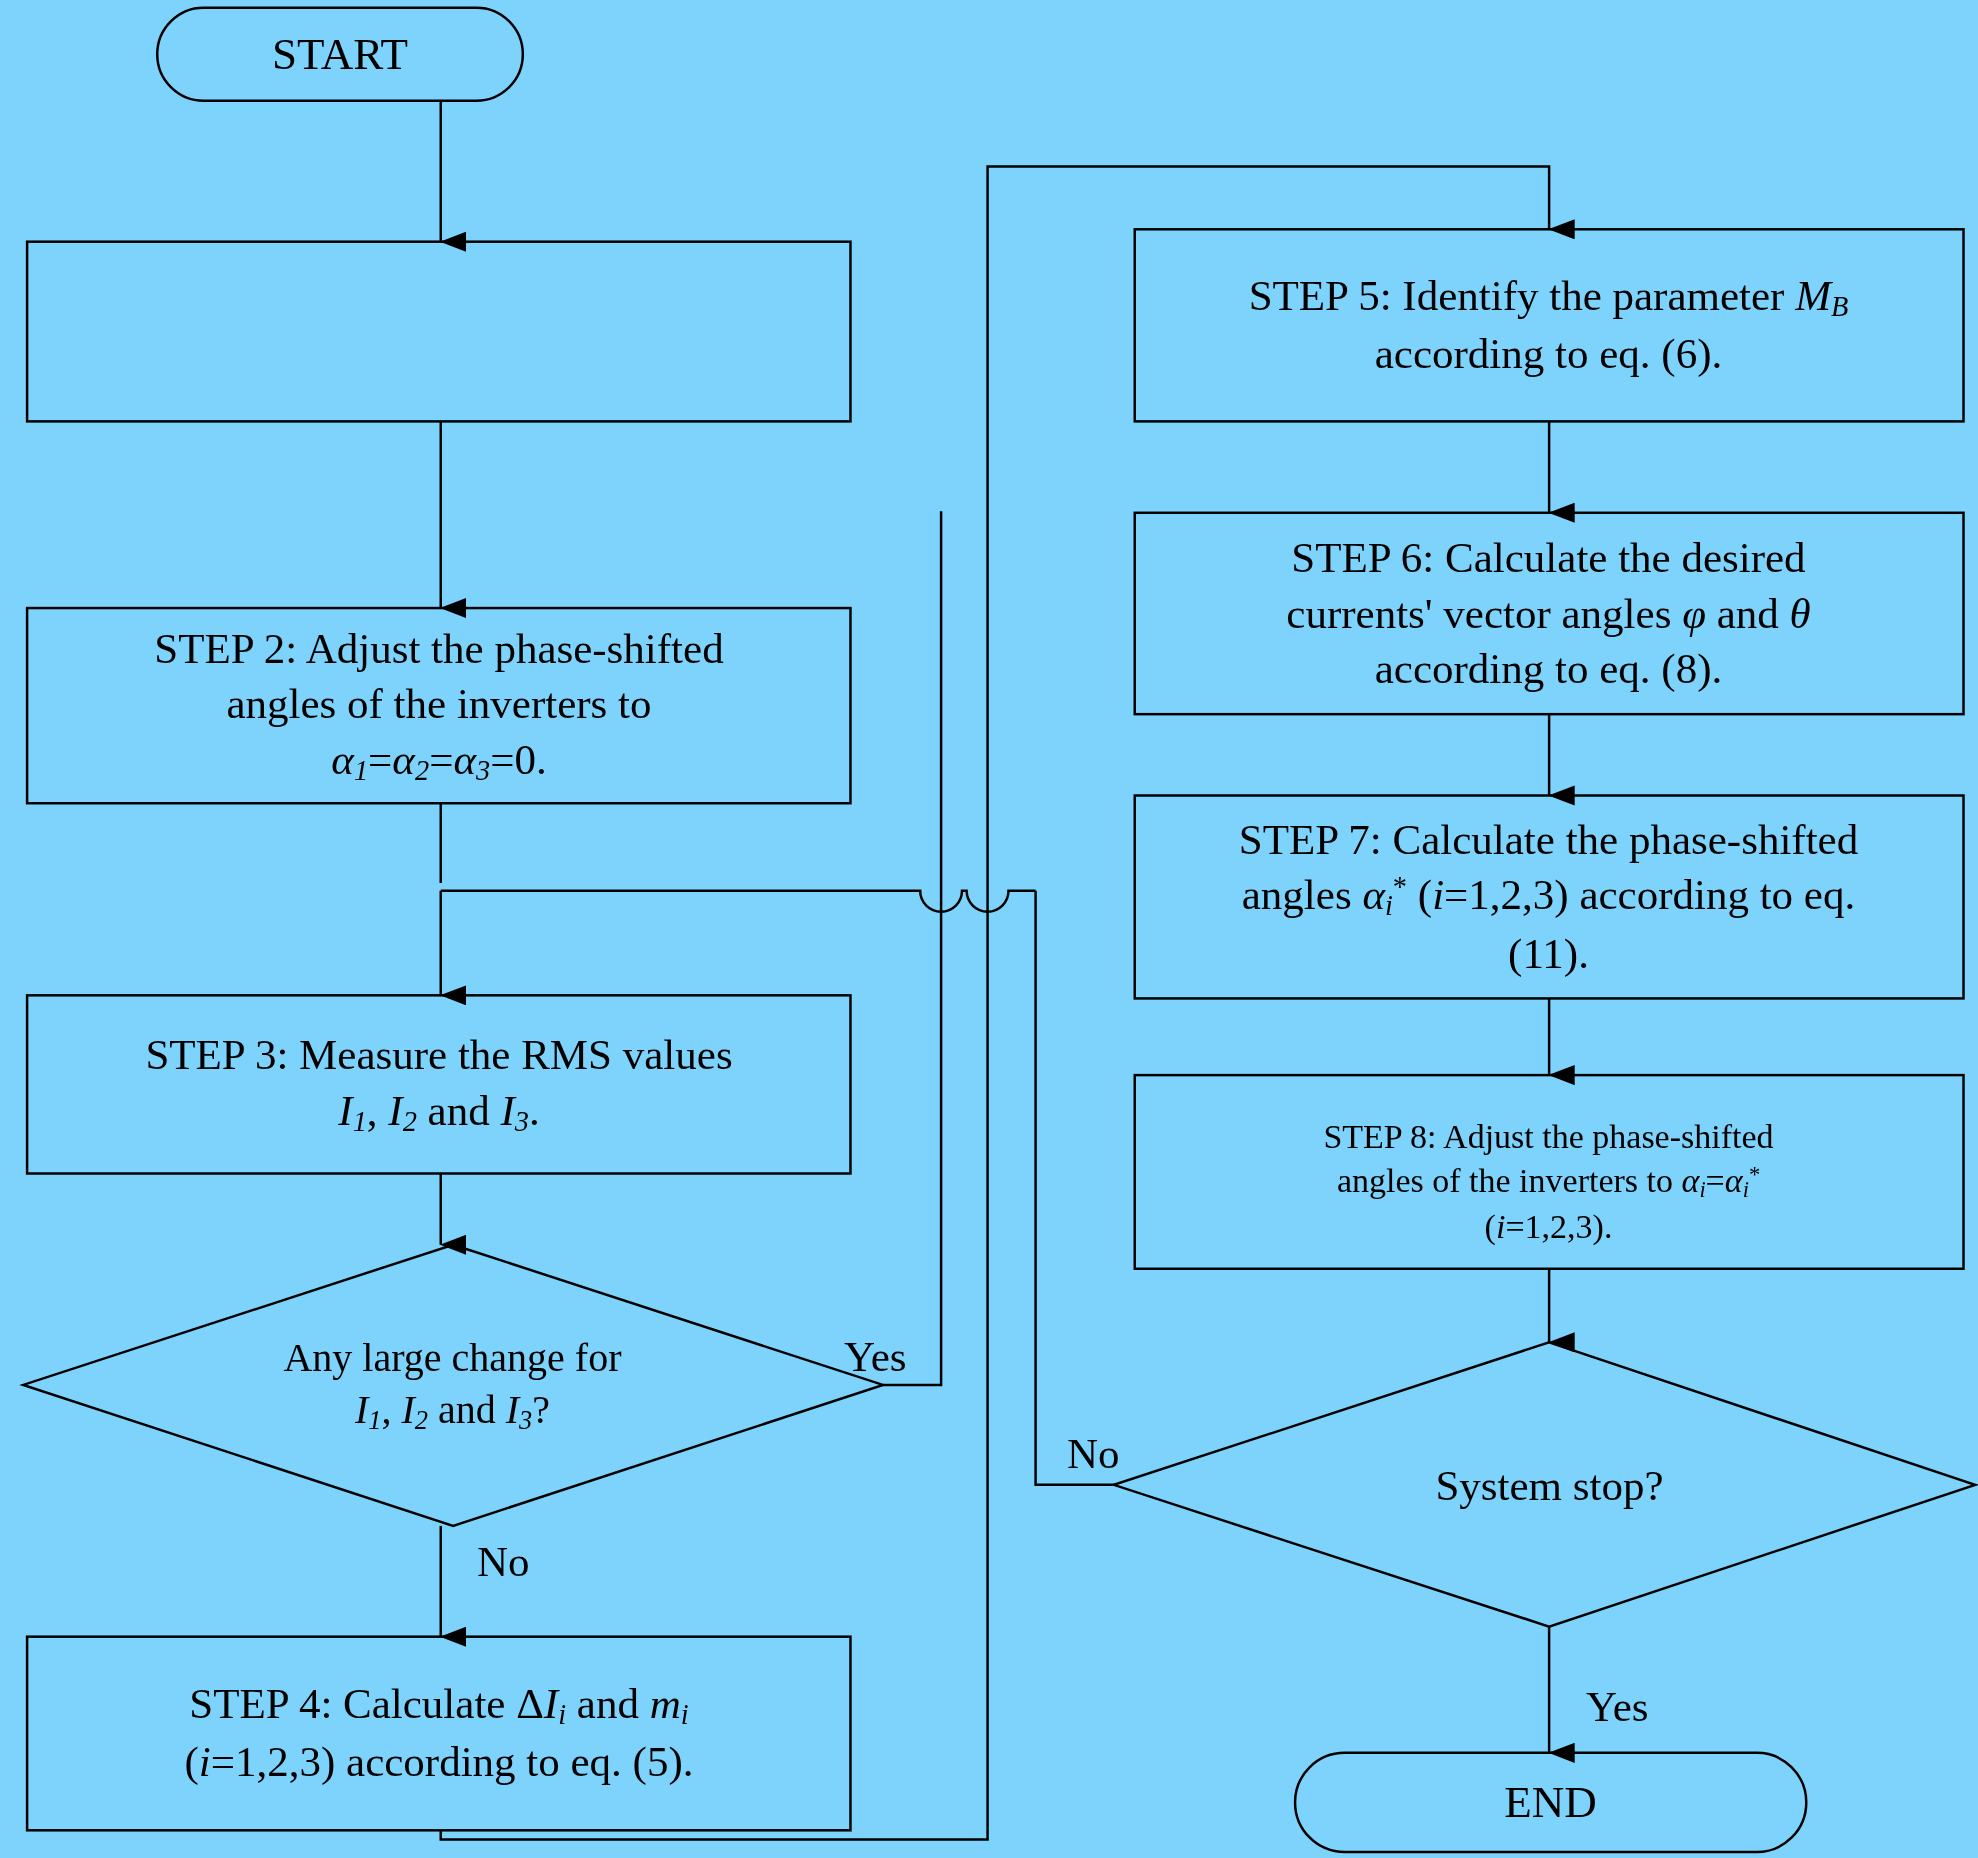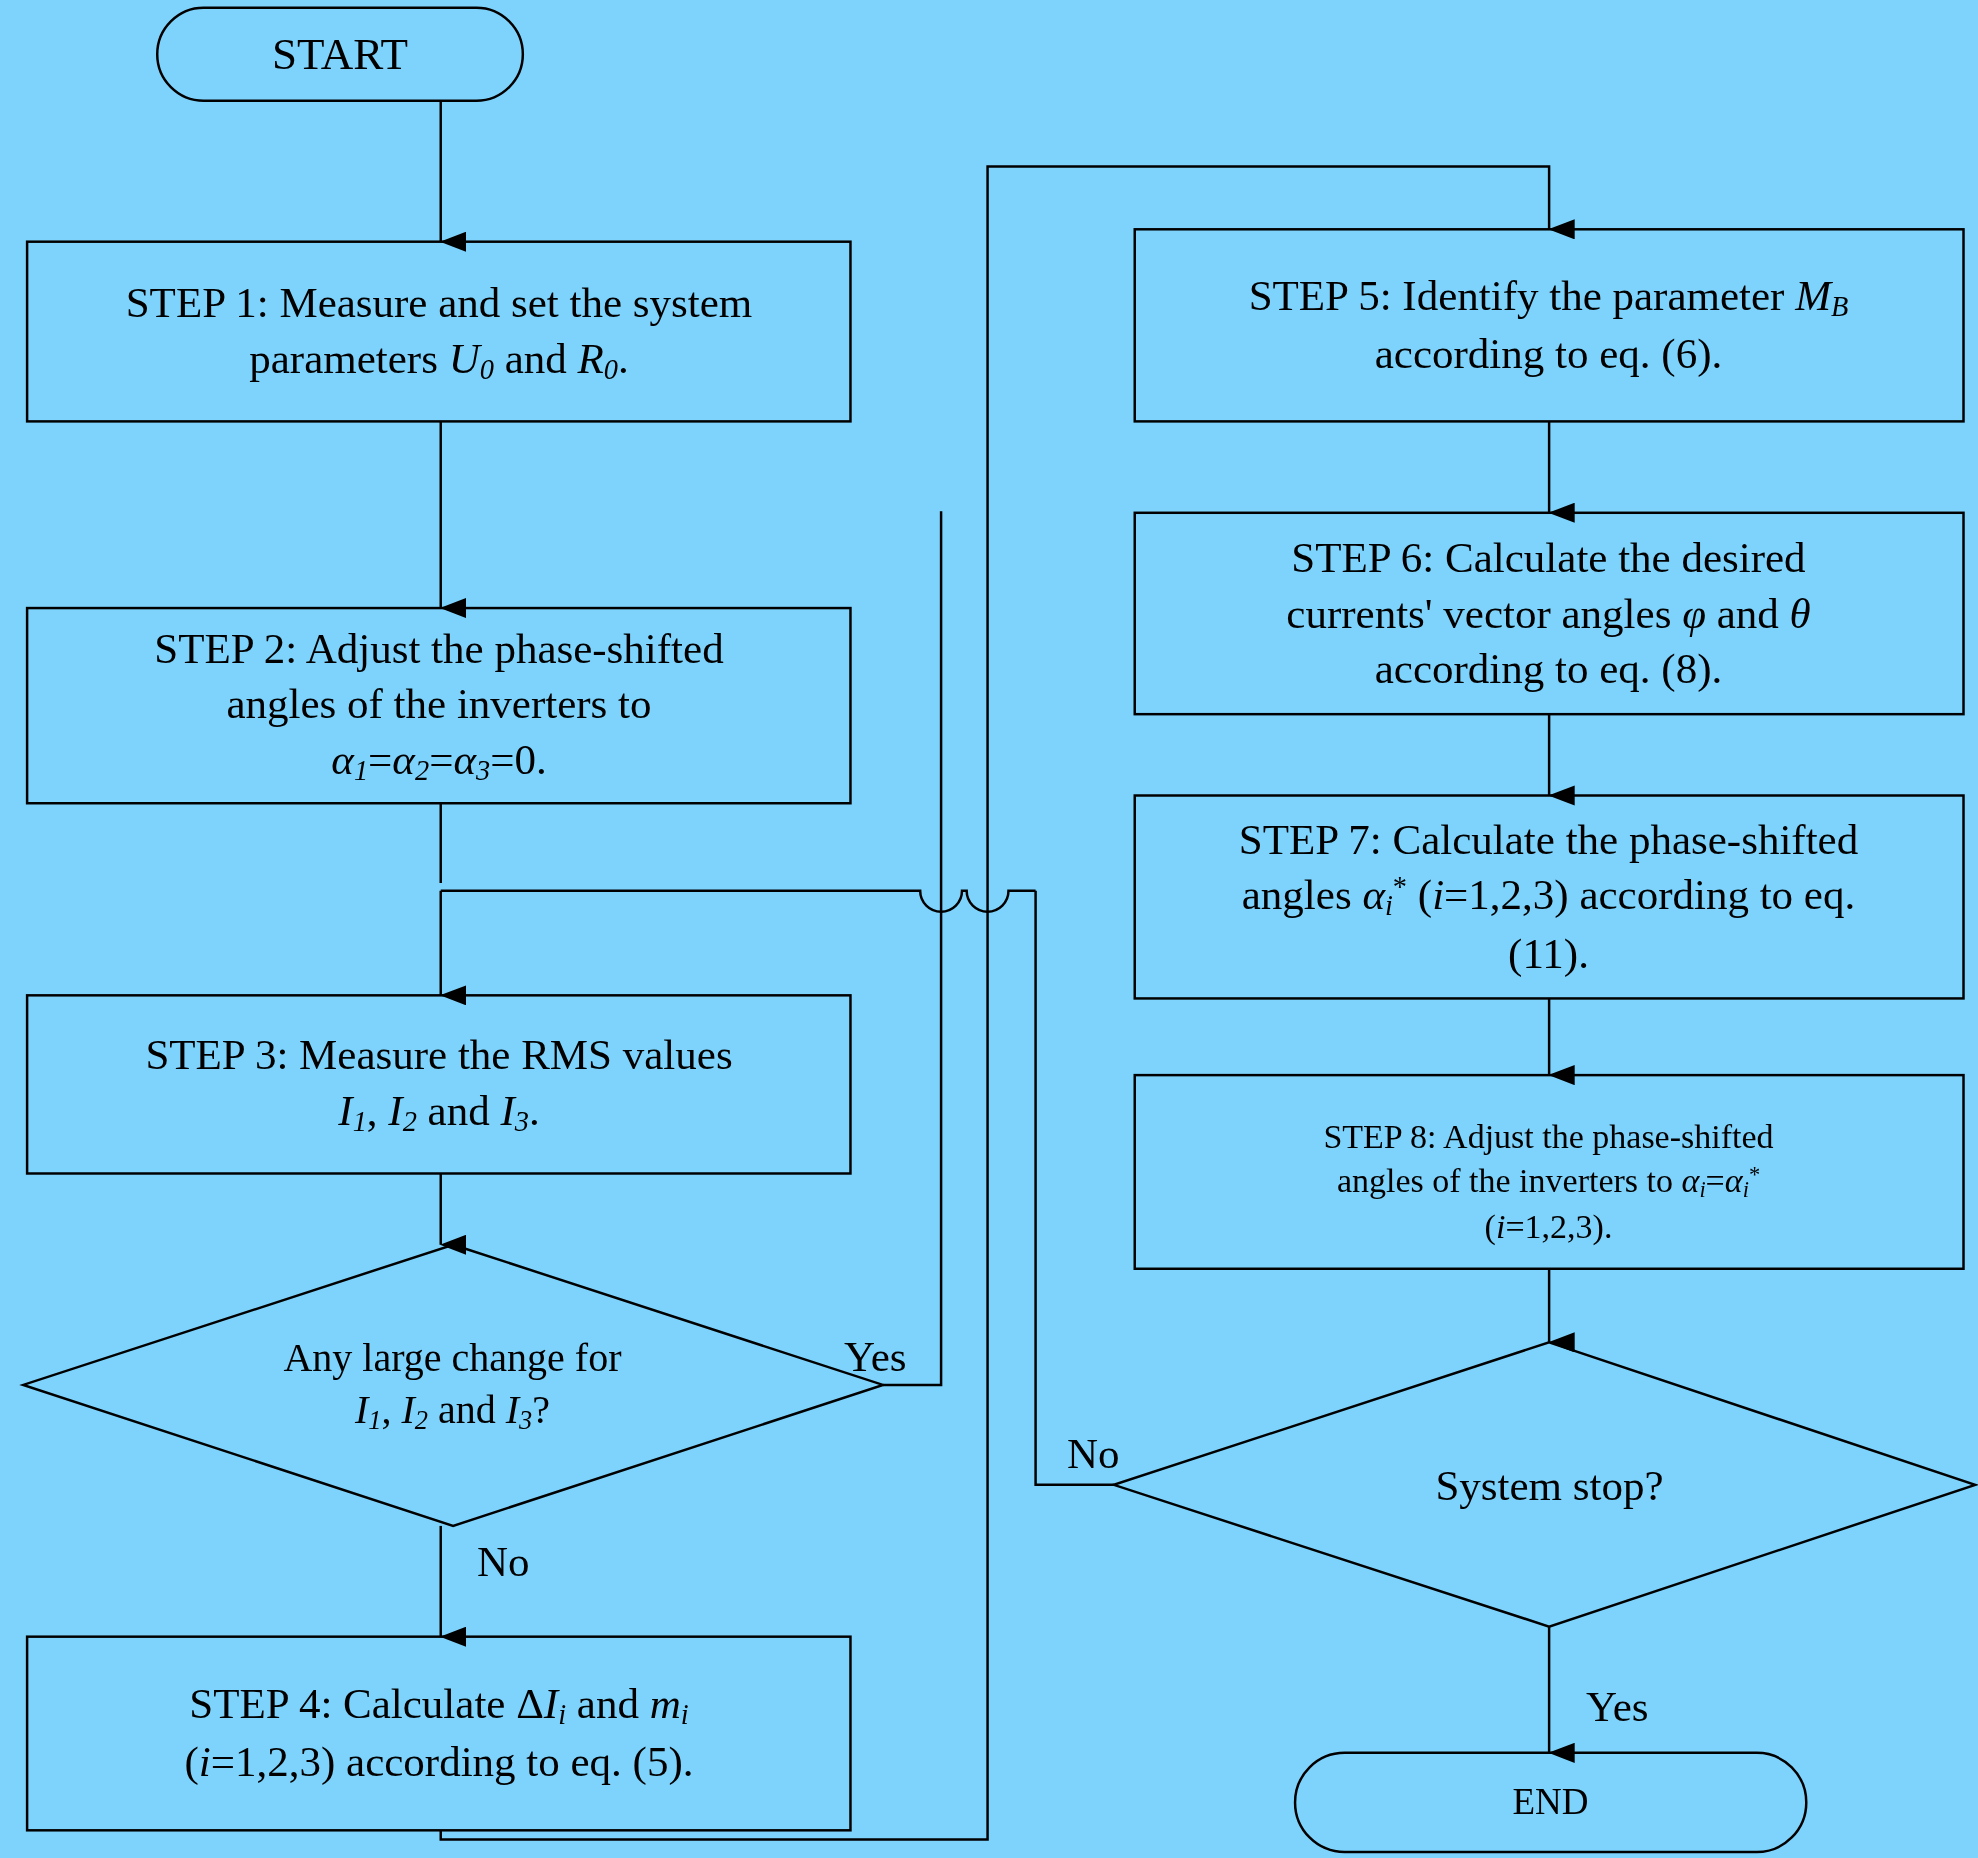--- a/index.html
+++ b/index.html
@@ -98,23 +98,20 @@
                L 1302,1150
                A 27,27 0 0 1 1248,1150
                L 1242,1150
                A 27,27 0 0 1 1188,1150
                L 569,1150"></path>
     </g>
   </svg>
 
   <div class="shape-txt" style="left:157px;top:7.7px;width:366px;height:93px;font-size:45px;">START</div>
 
-  <div class="shape-txt" style="left:35px;top:242px;width:808px;height:180px;font-size:43px;">
-    <span>STEP 1: Measure and set the system<br>parameters <span class="ital">U<sub>0</sub></span> and <span class="ital">R<sub>0</sub></span>.</span>
-  </div>
 
   <div class="shape-txt" style="left:35px;top:608px;width:808px;height:195px;font-size:43px;">
     <span>STEP 2:  Adjust the phase-shifted<br>angles of the inverters to<br><span class="ital">α<sub>1</sub></span>=<span class="ital">α<sub>2</sub></span>=<span class="ital">α<sub>3</sub></span>=0.</span>
   </div>
 
   <div class="shape-txt" style="left:35px;top:995px;width:808px;height:178px;font-size:43px;">
     <span>STEP 3: Measure the RMS values<br><span class="ital">I<sub>1</sub></span>, <span class="ital">I<sub>2</sub></span> and <span class="ital">I<sub>3</sub></span>.</span>
   </div>
 
   <div class="shape-txt" style="left:139px;top:1309px;width:627px;height:151px;font-size:40px;">
@@ -136,21 +133,21 @@
   <div class="shape-txt" style="left:1142px;top:795px;width:813px;height:203px;font-size:43px;">
     <span>STEP 7: Calculate the phase-shifted<br>angles <span class="ital">α<sub>i</sub></span><sup>*</sup> (<span class="ital">i</span>=1,2,3)  according to eq.<br>(11).</span>
   </div>
 
   <div class="shape-txt" style="left:1142px;top:1085px;width:813px;height:194px;font-size:34px;">
     <span>STEP 8: Adjust the phase-shifted<br>angles of the inverters to <span class="ital">α<sub>i</sub></span>=<span class="ital">α<sub>i</sub></span><sup>*</sup><br>(<span class="ital">i</span>=1,2,3).</span>
   </div>
 
   <div class="shape-txt" style="left:1317px;top:1456px;width:465px;height:59px;font-size:43px;">System stop?</div>
 
-  <div class="shape-txt" style="left:1295px;top:1753px;width:511px;height:99px;font-size:37px;">END</div>
+  <div class="shape-txt" style="left:1295px;top:1753px;width:511px;height:99px;font-size:45px;">END</div>
 
   <div class="edge-lbl" style="left:844px;top:1332px;font-size:43px;">Yes</div>
   <div class="edge-lbl" style="left:477px;top:1537px;font-size:43px;">No</div>
   <div class="edge-lbl" style="left:1067px;top:1429px;font-size:43px;">No</div>
   <div class="edge-lbl" style="left:1586px;top:1682px;font-size:43px;">Yes</div>
 
 </div>
 
 
 </body></html>

